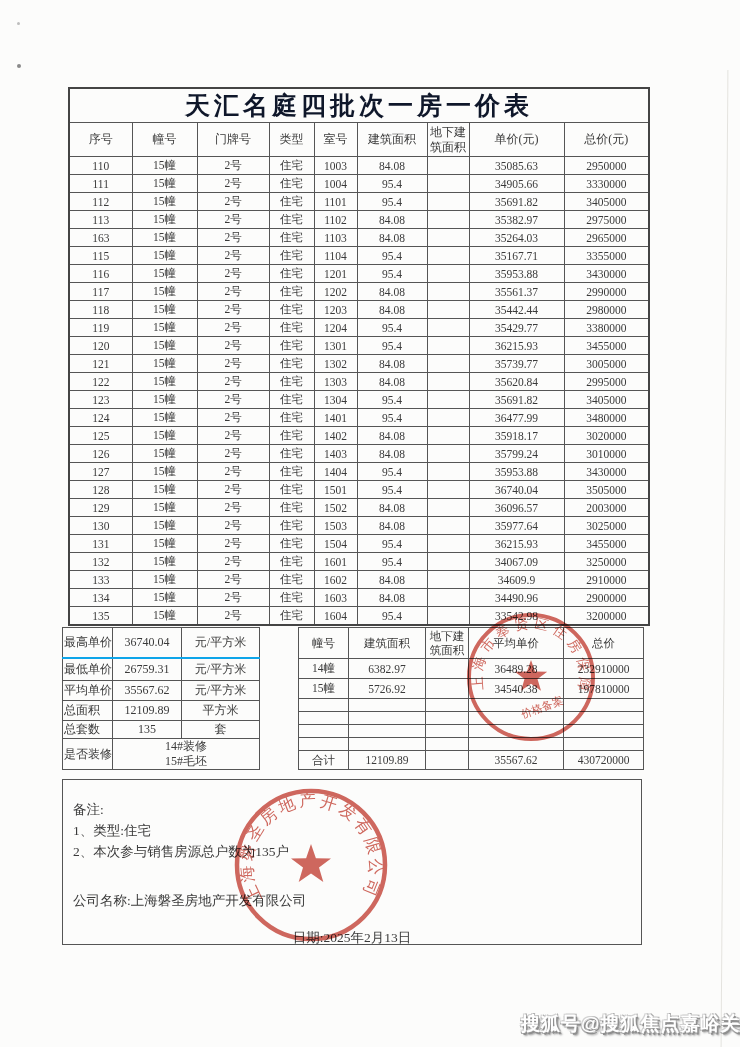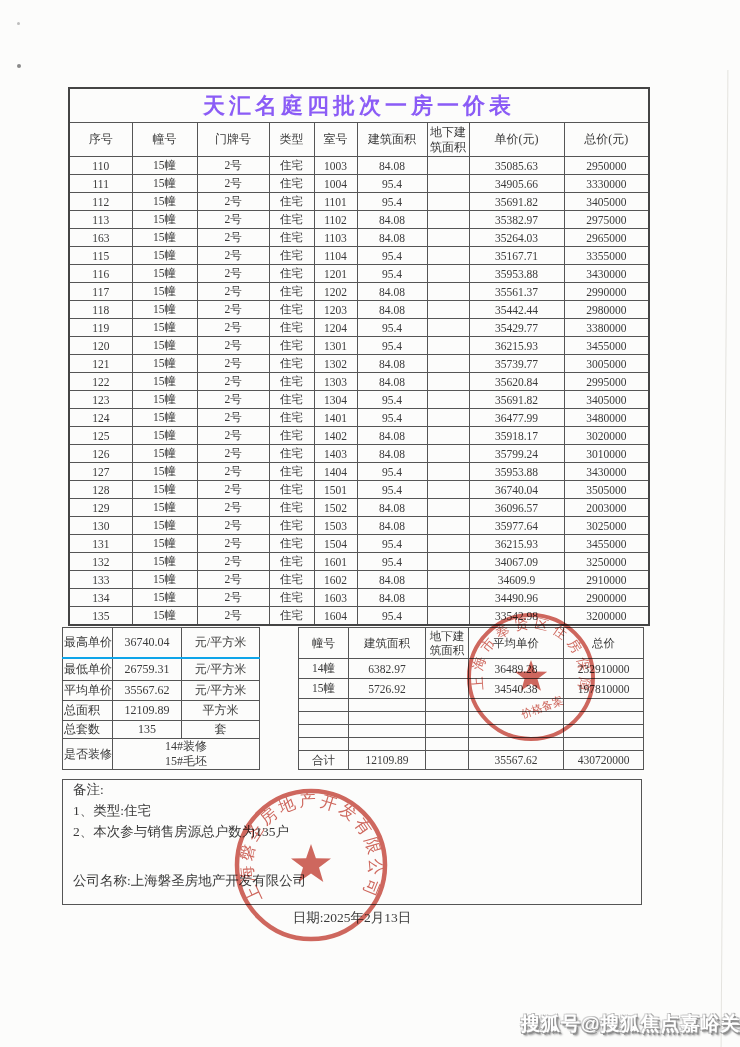--- a/index.html
+++ b/index.html
@@ -5,21 +5,21 @@
   html,body{margin:0;padding:0;background:#ffffff;}
   #page{
     position:relative;width:740px;height:1047px;background:#fcfcfb;overflow:hidden;
     font-family:"Liberation Serif","DejaVu Serif",serif;color:#3a3a3a;
   }
   table{border-collapse:collapse;table-layout:fixed;}
   td,th{border:1px solid #555;padding:0;text-align:center;font-weight:normal;
         overflow:hidden;white-space:nowrap;}
   
   .main-table{position:absolute;left:68px;top:87px;width:580px;height:513px;border:2px solid #444;}
-  .main-table .title-cell{font-size:22px;letter-spacing:4px;font-weight:600;height:33px;color:#8b5cf6;}
+  .main-table .title-cell{font-size:25px;letter-spacing:4px;font-weight:600;height:33px;color:#0f172a;}
   .main-table thead th{font-size:12px;height:33px;white-space:normal;line-height:1.25;}
   .main-table tbody td{font-size:11.5px;height:17px;}
   
   .sum-left{position:absolute;left:62px;top:627px;width:197px;border:1.5px solid #555;}
   .sum-left td{font-size:12px;}
   .sum-left .lbl{text-align:left;padding-left:1px;}
   .sum-left tr.r1 td{height:29px;border-bottom:2px solid #0ea5e9;}
   .sum-left tr.r2 td{height:21px;}
   .sum-left tr.r3 td{height:19px;}
   .sum-left tr.r4 td{height:19px;}
@@ -29,21 +29,21 @@
   
   .sum-right{position:absolute;left:298px;top:627px;width:345px;border:1.5px solid #555;}
   .sum-right thead th{font-size:11.5px;height:30px;white-space:normal;line-height:1.25;}
   .sum-right tbody td{font-size:11.5px;}
   .sum-right tbody tr:nth-child(1) td,
   .sum-right tbody tr:nth-child(2) td{height:19px;}
   .sum-right tbody tr:nth-child(n+3):nth-child(-n+6) td{height:12px;}
   .sum-right tbody tr:nth-child(7) td{height:18px;}
   
   .notes-box{position:absolute;left:62px;top:779px;width:558px;height:124px;
-             border:1.5px solid #555;padding:0 10px;font-size:13.5px;line-height:1.55;}
+             border:1.5px solid #555;padding:20px 10px;font-size:13.5px;line-height:1.55;}
   .notes-box .company-line{margin-top:28px;}
   .notes-box .date-line{margin-top:16px;text-align:center;}
   
   .stamp{position:absolute;mix-blend-mode:multiply;opacity:.82;}
   .stamp-company{left:226px;top:780px;}
   .stamp-gov{left:461px;top:607px;}
   
   .watermark{position:absolute;left:521px;top:1011px;font-size:19px;font-weight:bold;
     letter-spacing:1px;color:#ffffff;white-space:nowrap;
     font-family:"Liberation Sans","DejaVu Sans",sans-serif;

